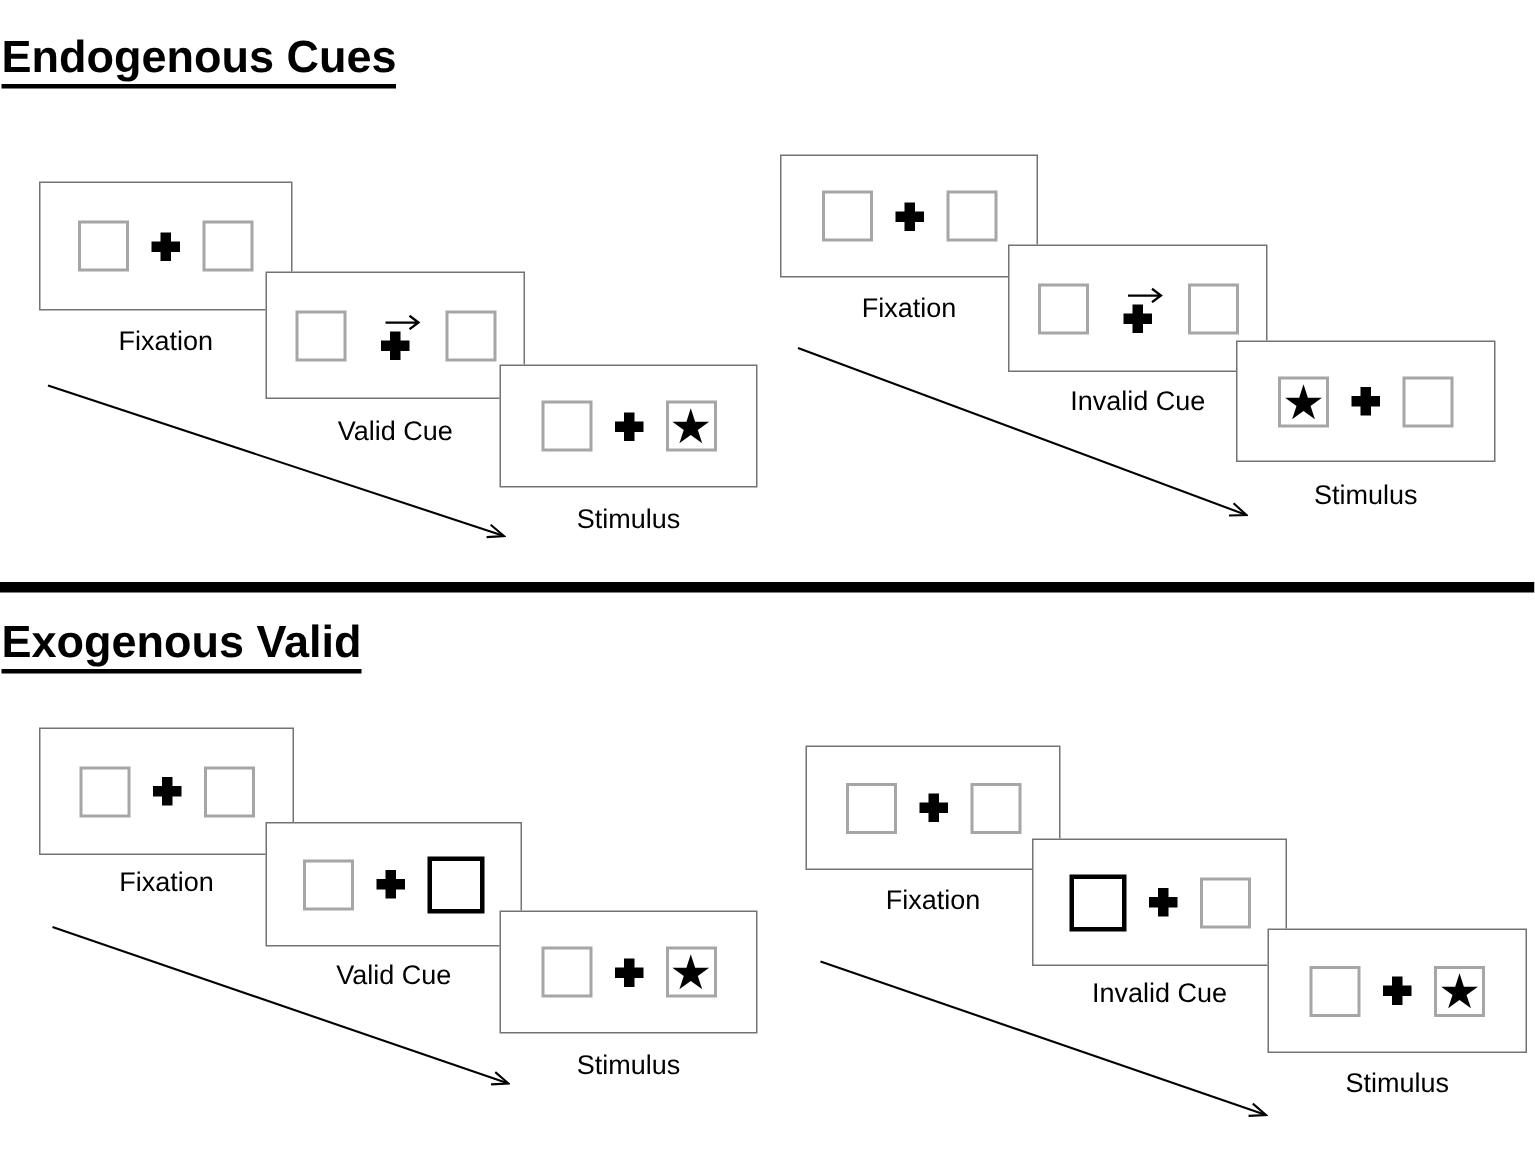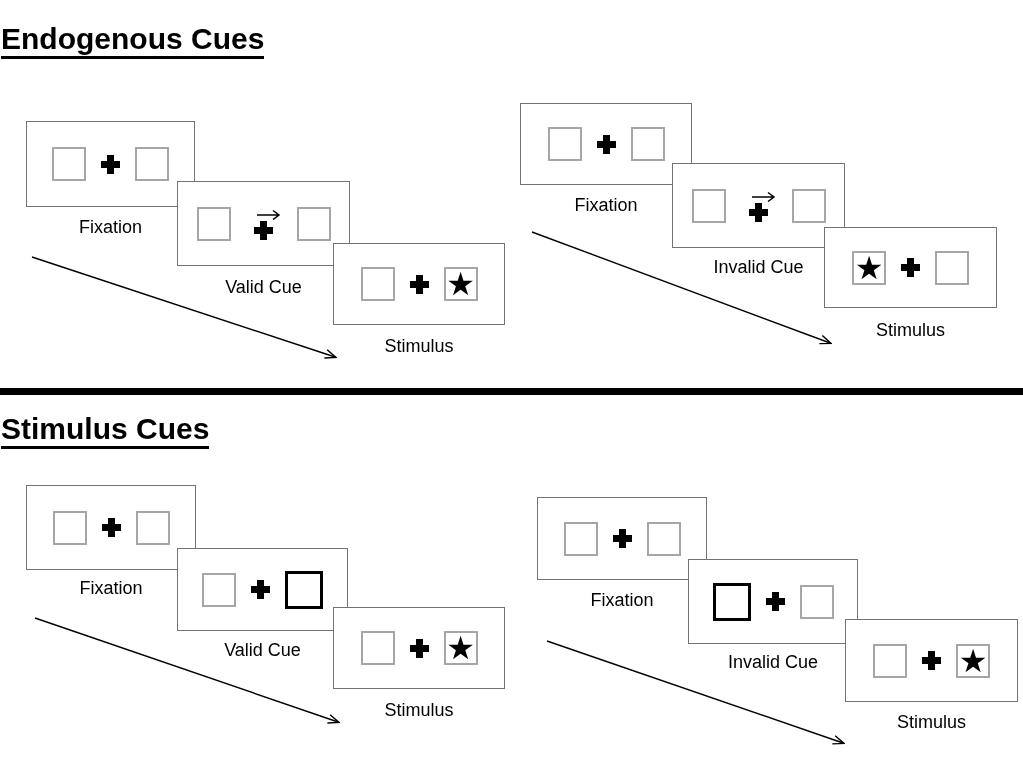--- a/index.html
+++ b/index.html
@@ -120,21 +120,21 @@
       <marker id="ah2" viewBox="0 0 12 10" refX="10" refY="5" markerWidth="13" markerHeight="11" markerUnits="userSpaceOnUse" orient="auto">
         <path d="M1 1 L11 5 L1 9" fill="none" stroke="#000" stroke-width="1.3"></path>
       </marker>
     </defs>
   <line x1="6" y1="6" x2="304" y2="117" stroke="#000" stroke-width="1.4" marker-end="url(#ah2)"></line>
 </svg>
 
 <div class="divider" style="top:388px"></div>
 
 <div class="section-title" style="top:412px">
-  <span class="u">Stimulus Cues</span>
+  <span class="u">Exogenous Valid</span>
 </div>
 
 <div class="screen z1" style="left:26px;top:485px;width:170px;height:85px">
   <div class="row">
     <div class="sq"></div>
     <div class="plus"></div>
     <div class="sq"></div>
   </div>
 </div>
 <div class="step-label" style="left:26px;top:578px;width:170px;z-index:4">Fixation</div>

